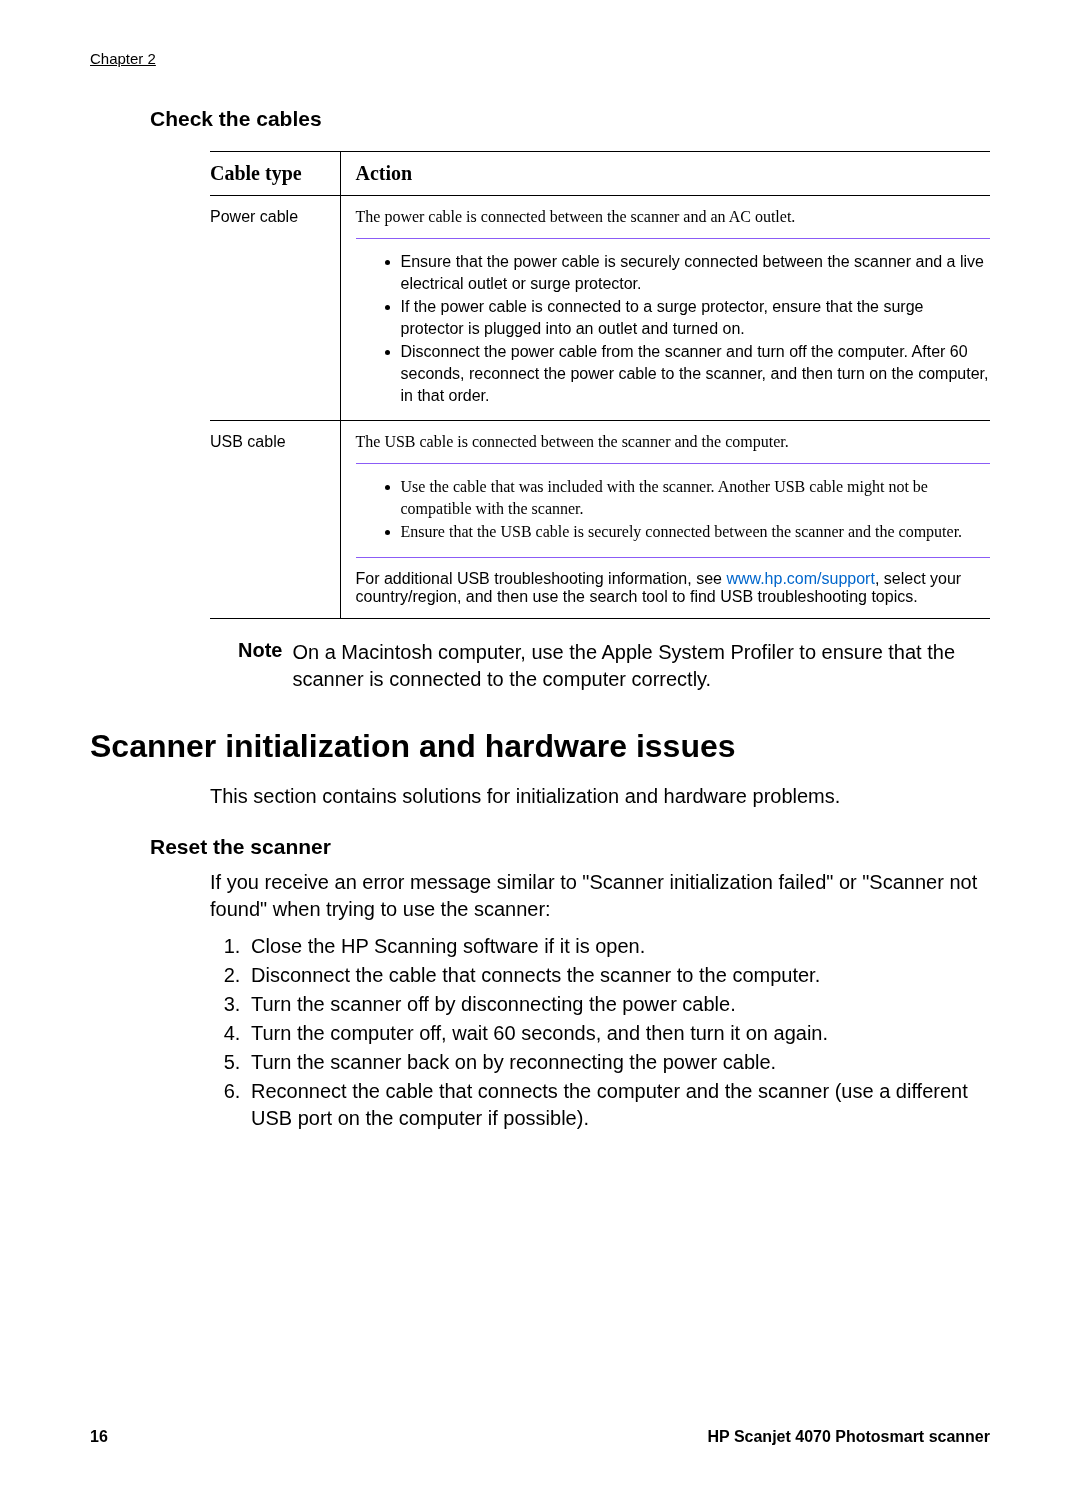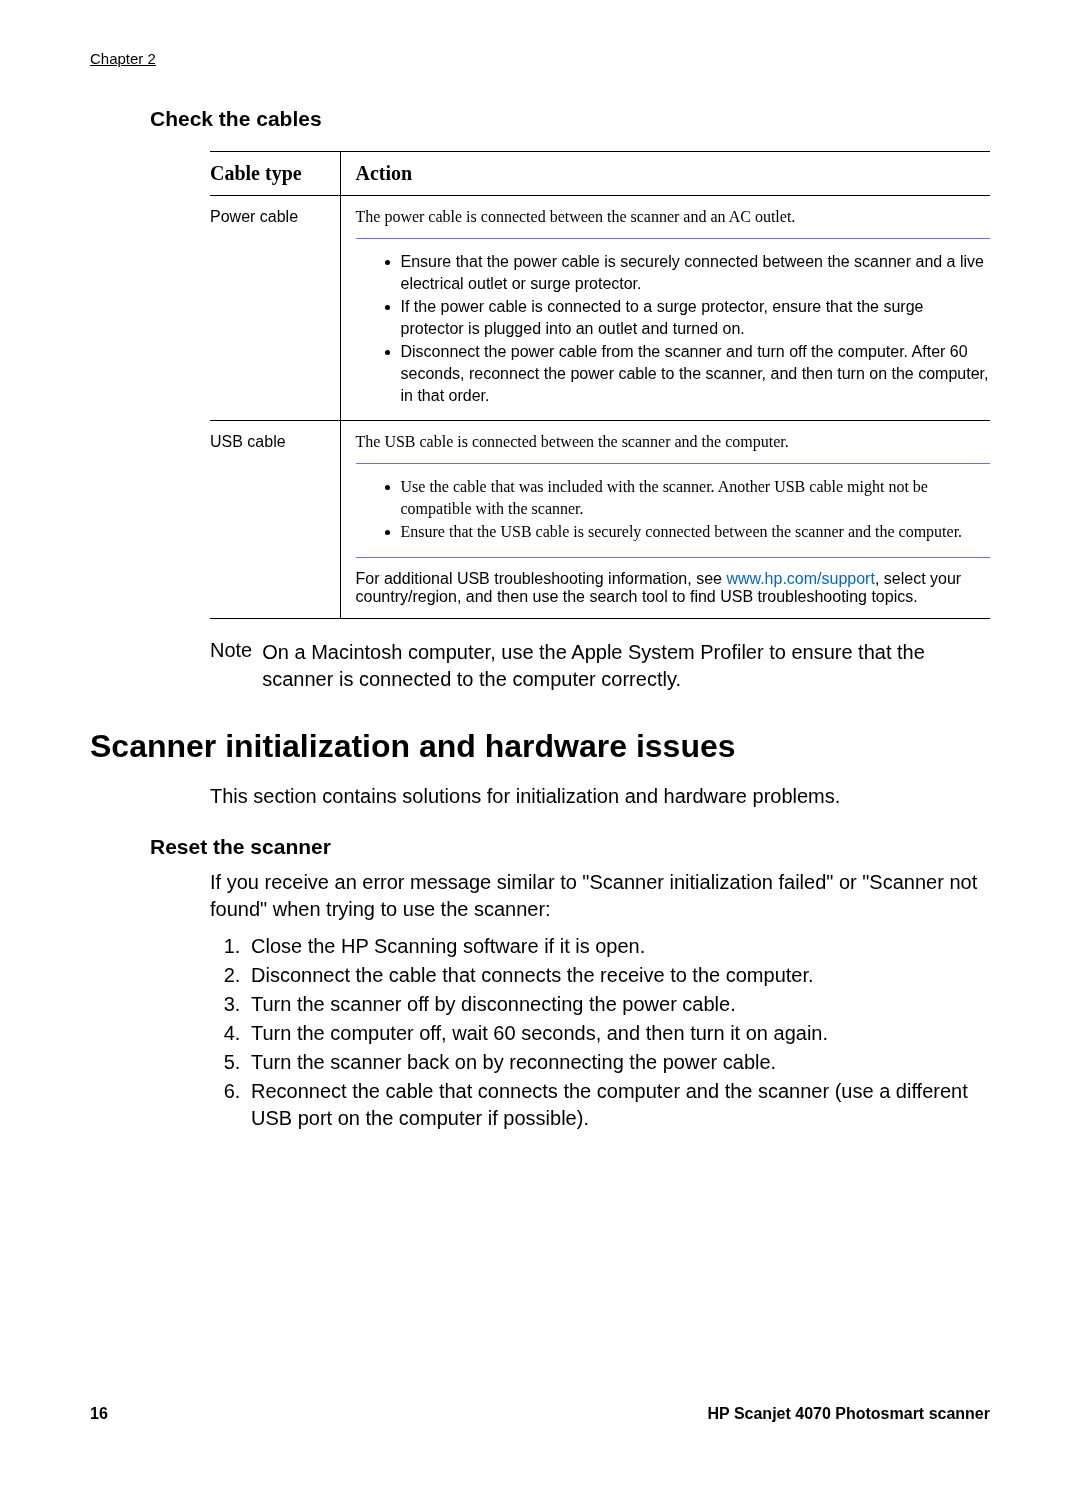--- a/index.html
+++ b/index.html
@@ -101,23 +101,24 @@
       color: #0066cc;
       text-decoration: none;
     }
     .note-block {
       margin-left: 120px;
       margin-top: 20px;
       font-size: 20px;
       display: flex;
     }
     .note-label {
-      font-weight: normal;
+      font-weight: bold;
       padding-right: 10px;
       flex-shrink: 0;
+      margin-left: 28px;
     }
     .note-text {
       line-height: 1.35;
     }
     .body-para {
       font-size: 20px;
       margin-left: 120px;
       line-height: 1.35;
       margin-bottom: 10px;
     }
@@ -141,21 +142,21 @@
       position: relative;
       padding-left: 30px;
     }
     ul.sub-dashes li::before {
       content: "–";
       position: absolute;
       left: 0;
     }
     .footer {
       position: absolute;
-      bottom: 72px;
+      bottom: 49px;
       left: 90px;
       right: 90px;
       display: flex;
       justify-content: space-between;
       font-size: 16px;
       font-weight: bold;
     }
   </style>
 </head>
 <body>
@@ -211,21 +212,21 @@
 <div class="main-heading">Scanner initialization and hardware issues</div>
 
 <div class="body-para">This section contains solutions for initialization and hardware problems.</div>
 
 <div class="subsection-title">Reset the scanner</div>
 
 <div class="body-para">If you receive an error message similar to "Scanner initialization failed" or "Scanner not found" when trying to use the scanner:</div>
 
 <ol class="steps">
   <li>Close the HP Scanning software if it is open.</li>
-  <li>Disconnect the cable that connects the receive to the computer.</li>
+  <li>Disconnect the cable that connects the scanner to the computer.</li>
   <li>Turn the scanner off by disconnecting the power cable.</li>
   <li>Turn the computer off, wait 60 seconds, and then turn it on again.</li>
   <li>Turn the scanner back on by reconnecting the power cable.</li>
   <li>
     <span>Reconnect the cable that connects the computer and the scanner (use a different USB port on the computer if possible).</span>
   </li>
 </ol>
 
 <div class="footer">
   <span>16</span>

